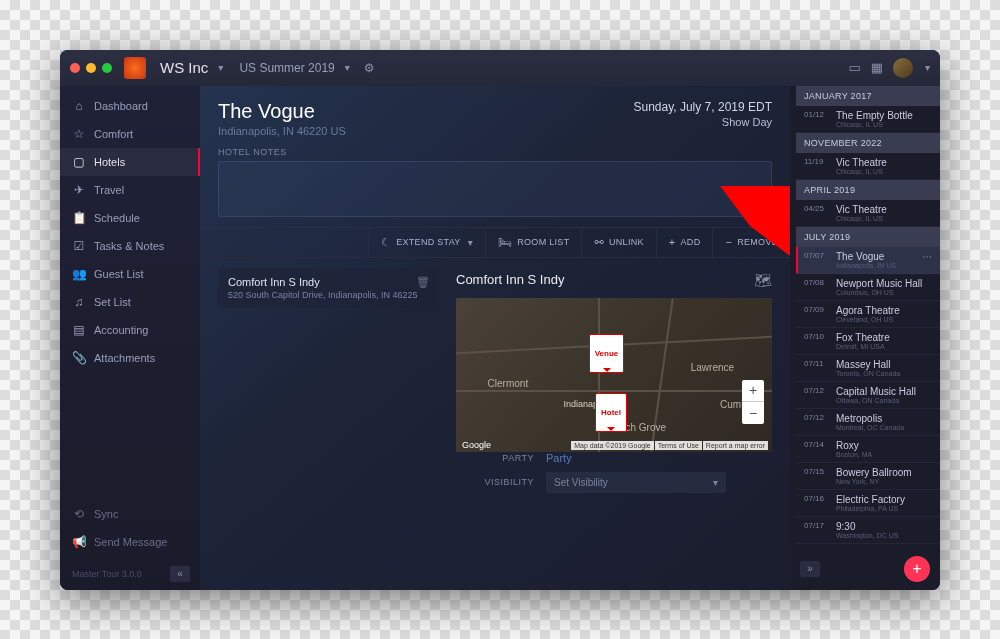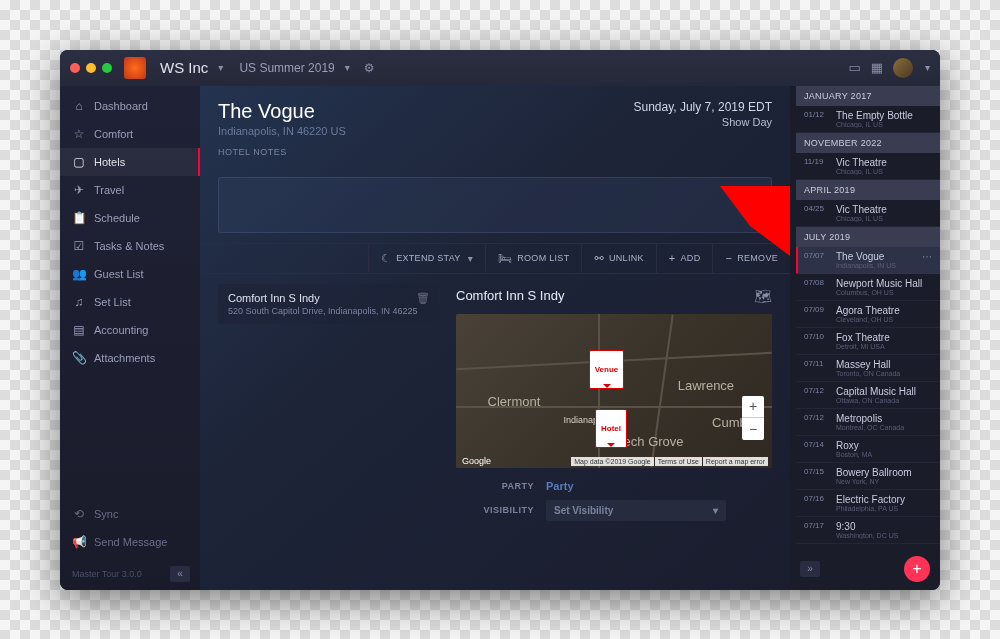--- a/index.html
+++ b/index.html
@@ -38,48 +38,48 @@
 .ver { color: #4a4e68; font-size: 9px; }
 .collapse-btn { width: 20px; height: 16px; background: #2a2d42; color: #8a8ea8; font-size: 10px; display: flex; align-items: center; justify-content: center; border-radius: 2px; }
 .main { flex: 1; background: linear-gradient(to bottom right, #24334f 0%, #1d2438 40%, #1a1d2e 100%); display: flex; flex-direction: column; overflow: hidden; position: relative; }
 .header { padding: 14px 18px 10px; display: flex; justify-content: space-between; }
 .h-title { color: #fff; font-size: 20px; font-weight: 400; }
 .h-sub { color: #6b7a9a; font-size: 11px; margin-top: 2px; }
 .h-right { text-align: right; }
 .h-date { color: #d0d4e8; font-size: 12px; }
 .h-show { color: #b8bed8; font-size: 11px; margin-top: 2px; }
 .notes-sec { padding: 0 18px 10px; }
-.notes-label { color: #7a829f; font-size: 9px; letter-spacing: 0.5px; margin-bottom: 20px; }
+.notes-label { color: #7a829f; font-size: 9px; letter-spacing: 0.5px; margin-bottom: 4px; }
 .notes-box { background: rgba(60,80,120,0.2); border: 1px solid rgba(120,140,180,0.2); border-radius: 3px; height: 56px; width: 100%; }
 .toolbar { display: flex; border-top: 1px solid #2a2d42; border-bottom: 1px solid #2a2d42; }
 .tb-spacer { flex: 1; }
 .tb-btn { display: flex; align-items: center; gap: 5px; padding: 8px 12px; color: #aab0cc; font-size: 9px; letter-spacing: 0.3px; border-left: 1px solid #2a2d42; cursor: pointer; }
 .tb-btn .ti { font-size: 11px; }
 .content { flex: 1; display: flex; overflow: hidden; }
 .left-col { width: 248px; padding: 10px 10px 10px 18px; }
 .hotel-card { background: rgba(30,35,55,0.6); border-radius: 3px; padding: 8px 10px; position: relative; }
 .hc-name { color: #e0e2ec; font-size: 11px; font-weight: 500; }
 .hc-addr { color: #7a829f; font-size: 9px; margin-top: 2px; }
 .hc-del { position: absolute; right: 8px; top: 8px; color: #6a6e88; font-size: 11px; }
 .right-col { flex: 1; padding: 10px 18px 10px 8px; display: flex; flex-direction: column; }
 .rc-head { display: flex; justify-content: space-between; align-items: center; padding: 4px 0 10px; }
 .rc-title { color: #e8eaf4; font-size: 13px; font-weight: 500; }
 .rc-map-icon { color: #8a8ea8; font-size: 14px; }
 .map { height: 154px; background: #3a3530; border-radius: 2px; position: relative; overflow: hidden; }
 .map-bg { position: absolute; inset: 0; background: linear-gradient(135deg, #4a4238 0%, #3a332a 50%, #2f2922 100%); }
 .map-road { position: absolute; background: #5a5248; }
-.map-label { position: absolute; color: #b8b0a0; font-size: 13px; }
+.map-label { position: absolute; color: #b8b0a0; font-size: 10px; }
 .map-pin { position: absolute; background: #fff; color: #d00; font-size: 8px; font-weight: 600; padding: 14px 5px; border-radius: 2px; border: 1px solid #d00; }
 .map-pin::after { content: ""; position: absolute; bottom: -4px; left: 50%; transform: translateX(-50%); border: 4px solid transparent; border-top-color: #d00; }
 .map-zoom { position: absolute; right: 8px; bottom: 28px; width: 22px; background: #fff; border-radius: 2px; }
 .mz-btn { height: 22px; display: flex; align-items: center; justify-content: center; color: #555; font-size: 14px; border-bottom: 1px solid #ccc; }
 .map-attr { position: absolute; bottom: 2px; left: 6px; color: #fff; font-size: 9px; font-weight: 500; }
 .map-attr2 { position: absolute; bottom: 2px; right: 4px; display: flex; gap: 1px; }
 .ma-box { background: rgba(255,255,255,0.85); color: #333; font-size: 7px; padding: 1px 3px; }
-.form-rows { margin-top: 12px; font-weight: bold; }
+.form-rows { margin-top: 0; }
 .form-row { display: flex; align-items: center; gap: 12px; margin-bottom: 8px; }
 .fr-label { width: 78px; text-align: right; color: #7a829f; font-size: 9px; letter-spacing: 0.5px; }
 .fr-val { color: #5a7ab8; font-size: 11px; }
 .fr-select { flex: 1; background: rgba(50,55,75,0.5); border-radius: 2px; padding: 5px 8px; color: #7a829f; font-size: 10px; display: flex; justify-content: space-between; align-items: center; max-width: 180px; }
 .rightbar { width: 150px; background: #1a1c2a; display: flex; flex-direction: column; overflow: hidden; position: relative; }
 .rb-scroll { flex: 1; overflow-y: auto; margin-left: 6px; }
 .rb-month { background: #3a3d52; color: #c8ccdf; font-size: 9px; letter-spacing: 0.3px; padding: 5px 8px; }
 .rb-event { padding: 4px 8px; display: flex; gap: 6px; border-bottom: 1px solid rgba(60,64,85,0.3); cursor: pointer; position: relative; }
 .rb-event.active { background: #2e3248; }
 .rb-event.active::before { content: ""; position: absolute; left: 0; top: 0; bottom: 0; width: 2px; background: #ff0033; }

